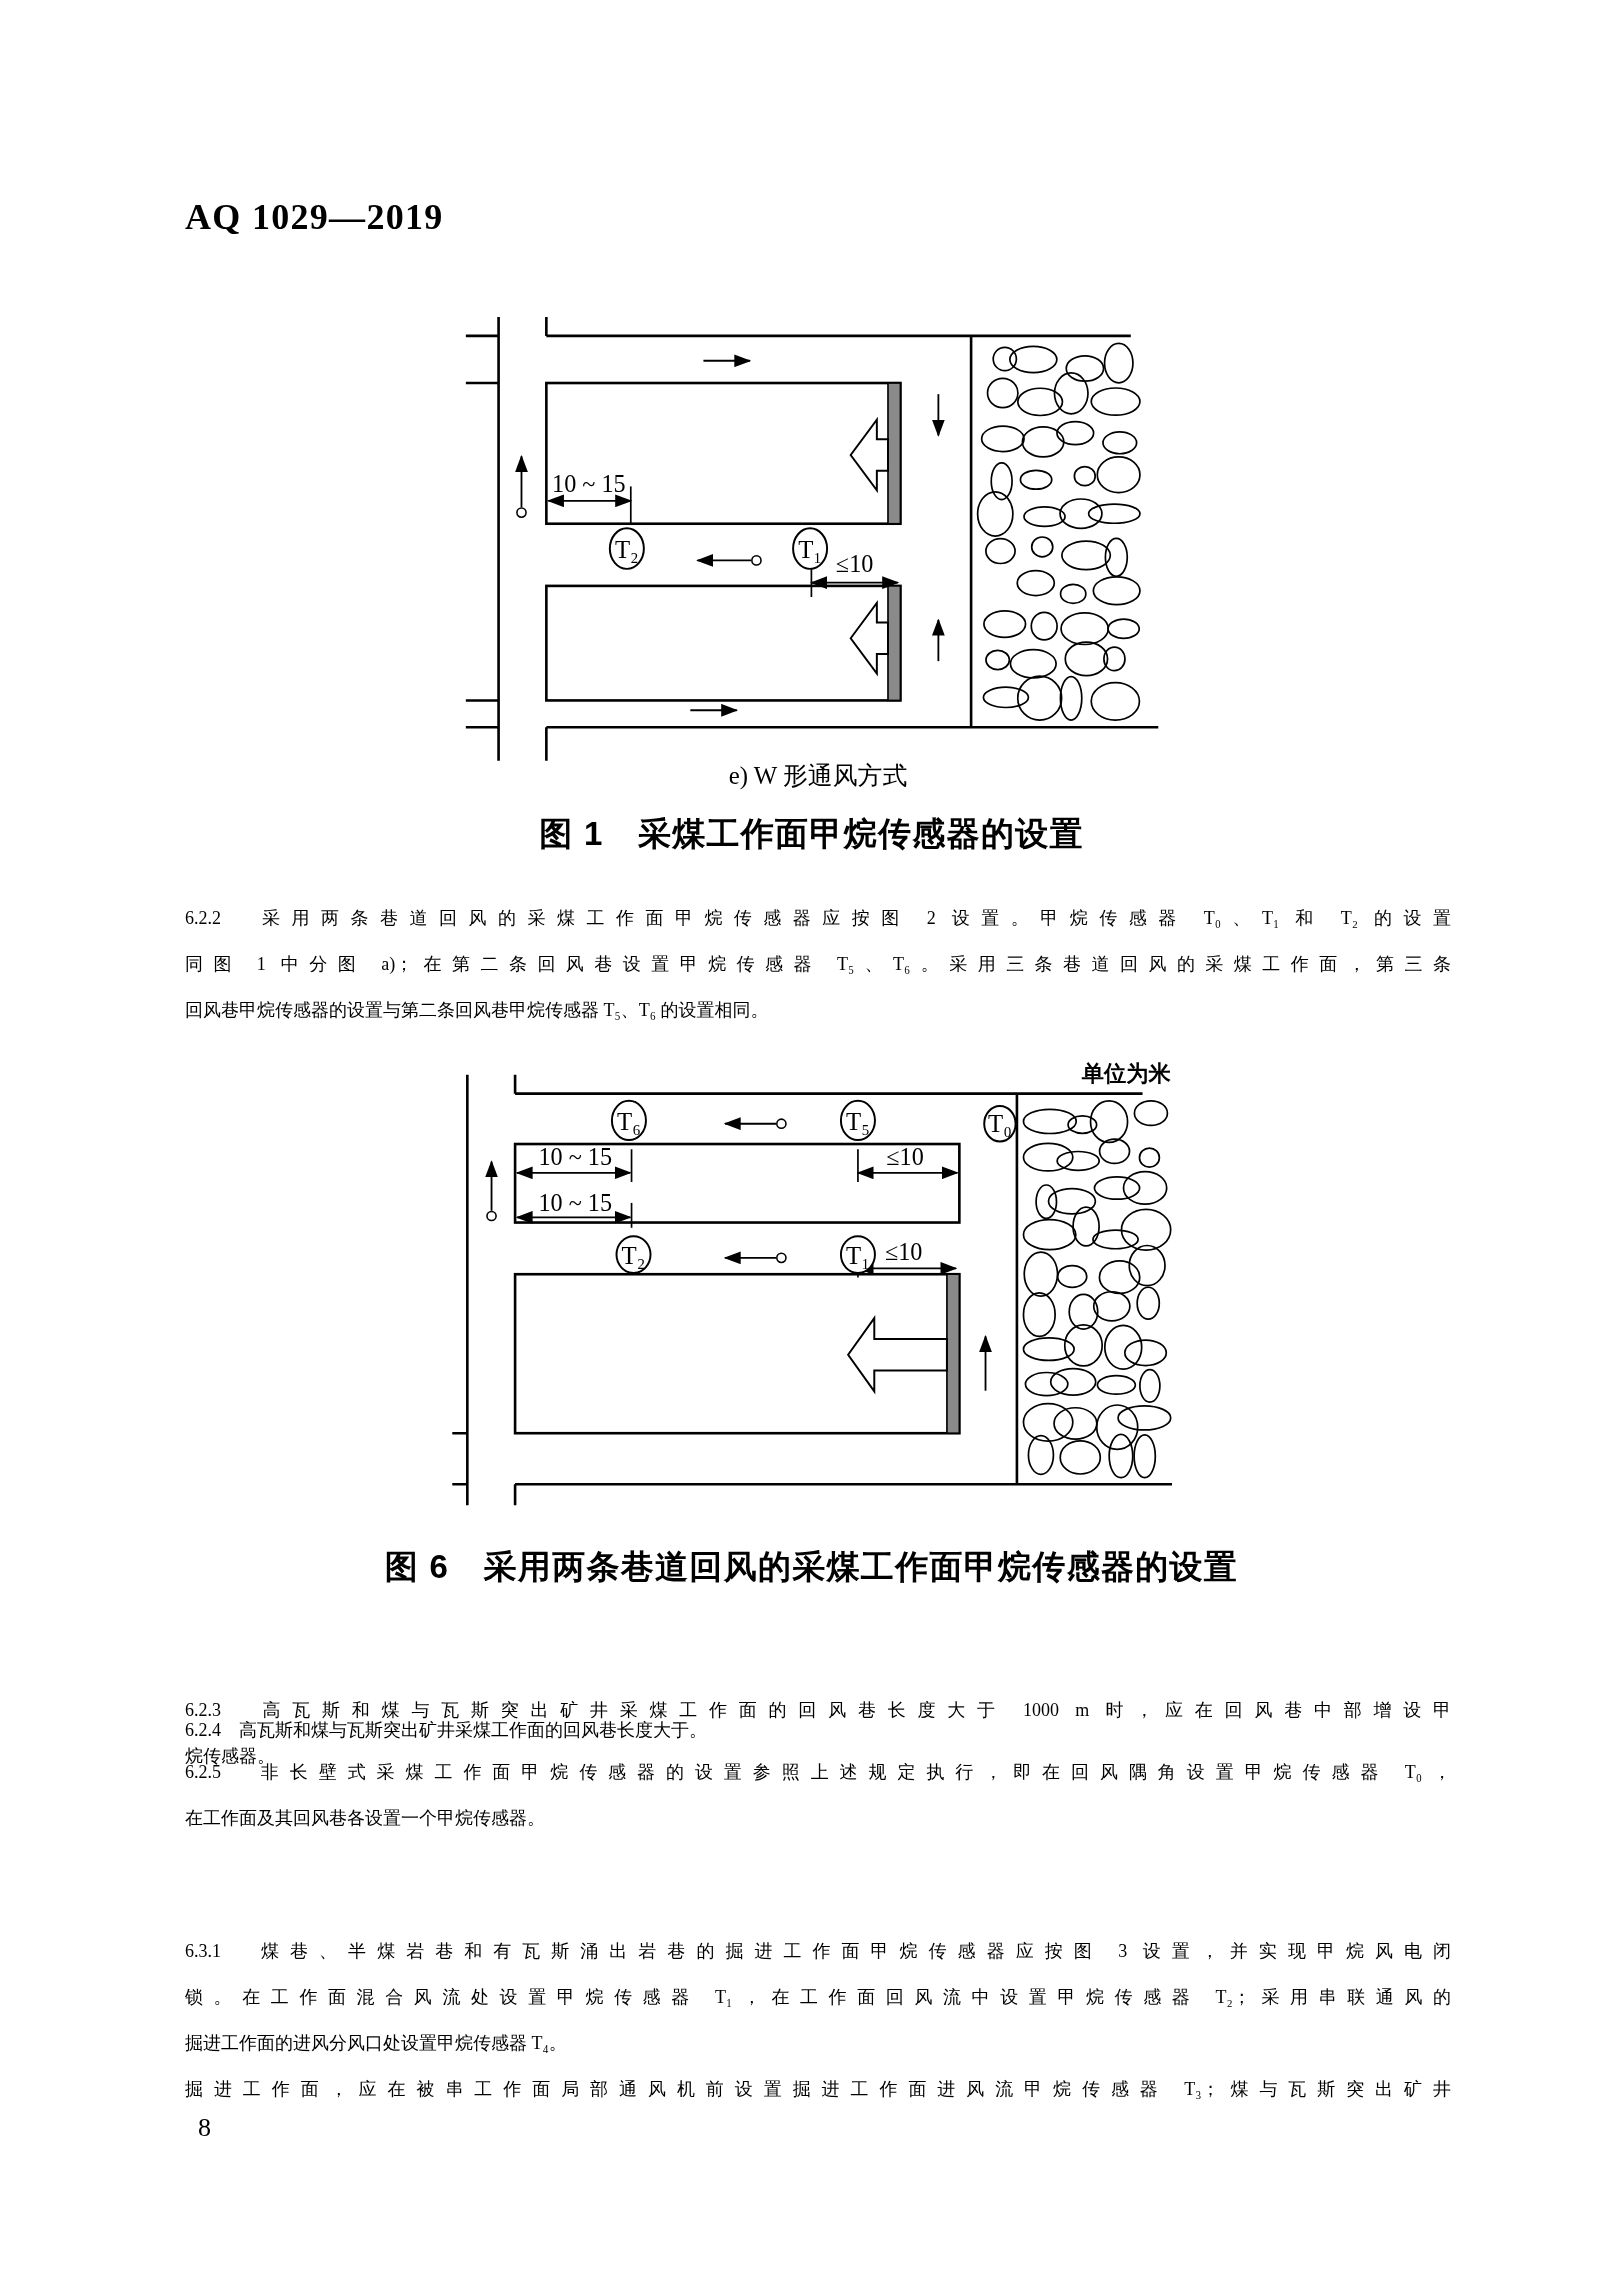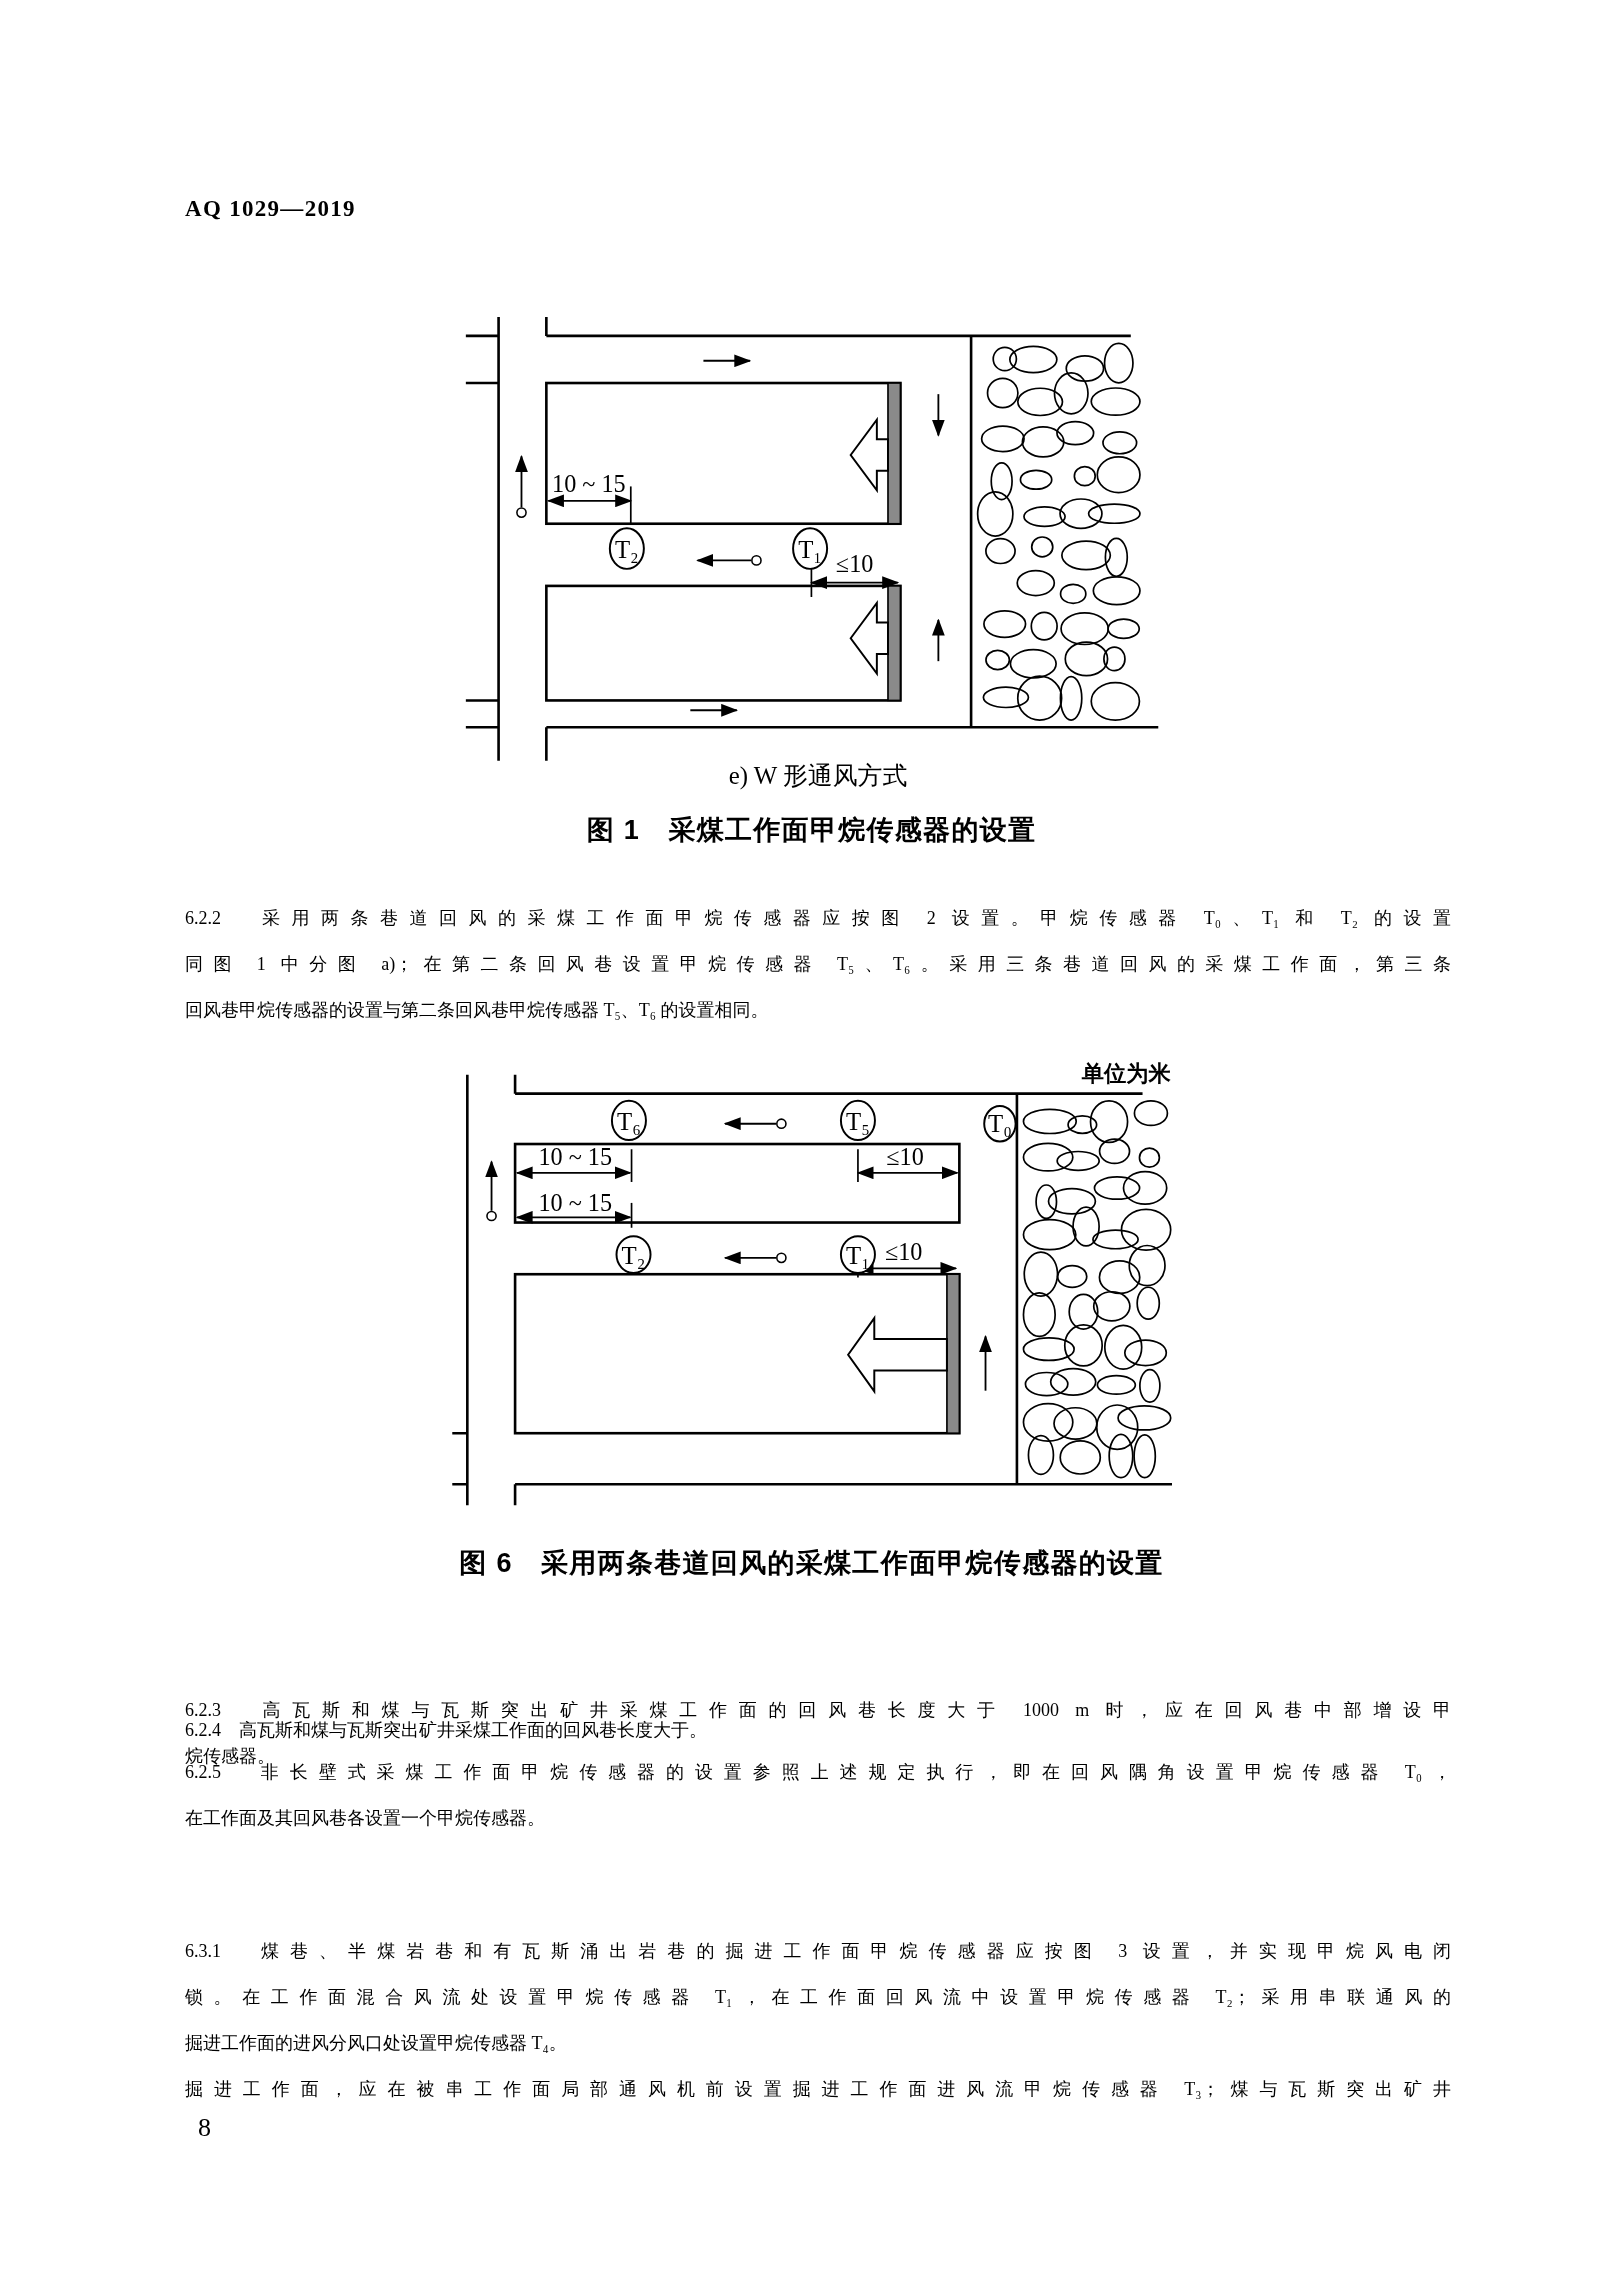--- a/index.html
+++ b/index.html
@@ -1,25 +1,25 @@
 <!DOCTYPE html>
 <html style="font-size:10.5px"><head>
 <meta charset="utf-8">
 <style>
   html,body { margin:0; padding:0; background:#e8e8e8; }
   .page {
     position:relative; width:1623px; height:2295px; background:#ffffff;
     font-family:"Liberation Serif","DejaVu Serif",serif; color:#000; overflow:hidden;
   }
   .abs { position:absolute; }
-  .hdr { left:185px; top:196px; font-size:23px; font-weight:bold; letter-spacing:1.3px; }
+  .hdr { left:185px; top:196px; font-size:36px; font-weight:bold; letter-spacing:1.3px; }
   .para { left:185px; width:1266px; font-size:18px; }
   .pl { height:46px; line-height:46px; text-align:justify; text-align-last:justify; overflow:hidden; white-space:nowrap; }
   .pl.end { text-align-last:left; }
-  .figtitle { left:0; width:1623px; text-align:center; font-weight:bold; font-size:27px;
+  .figtitle { left:0; width:1623px; text-align:center; font-weight:bold; font-size:33px;
     font-family:"Liberation Sans","DejaVu Sans",sans-serif; letter-spacing:1.3px; }
   .h63 { left:185px; width:1266px; font-weight:bold; font-size:27px; height:46px; line-height:46px;
     font-family:"Liberation Sans","DejaVu Sans",sans-serif; }
   .pagenum { left:198px; top:2113px; font-size:26px; }
   svg { position:absolute; overflow:visible; }
   svg .ln   { stroke:#000; stroke-width:4; fill:none; }
   svg .thin { stroke:#000; stroke-width:2.6; fill:none; }
   svg .arr  { stroke:#000; stroke-width:2.8; fill:none; }
   svg .tcir { stroke:#000; stroke-width:3; fill:#fff; }
   svg .dot  { stroke:#000; stroke-width:2.4; fill:#fff; }

